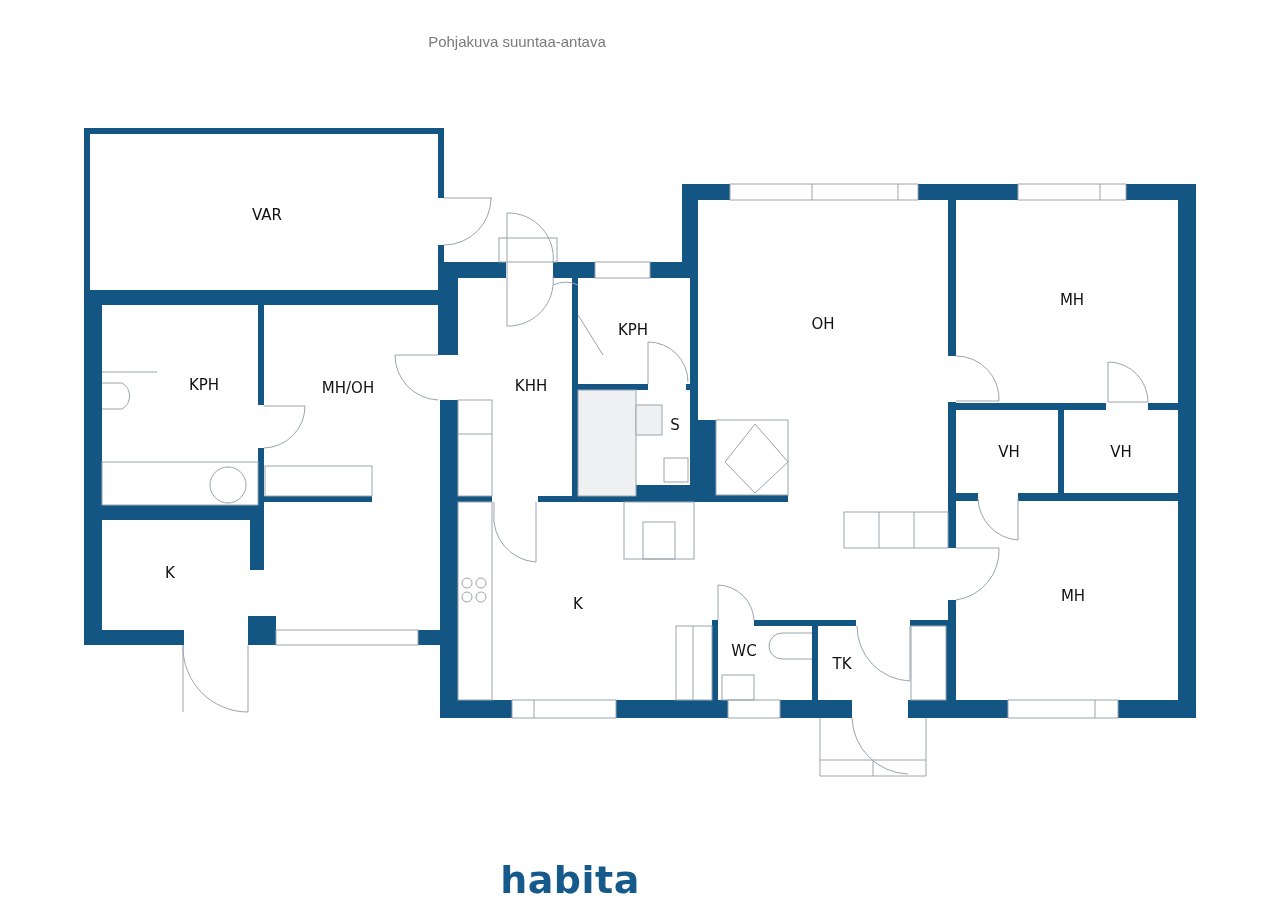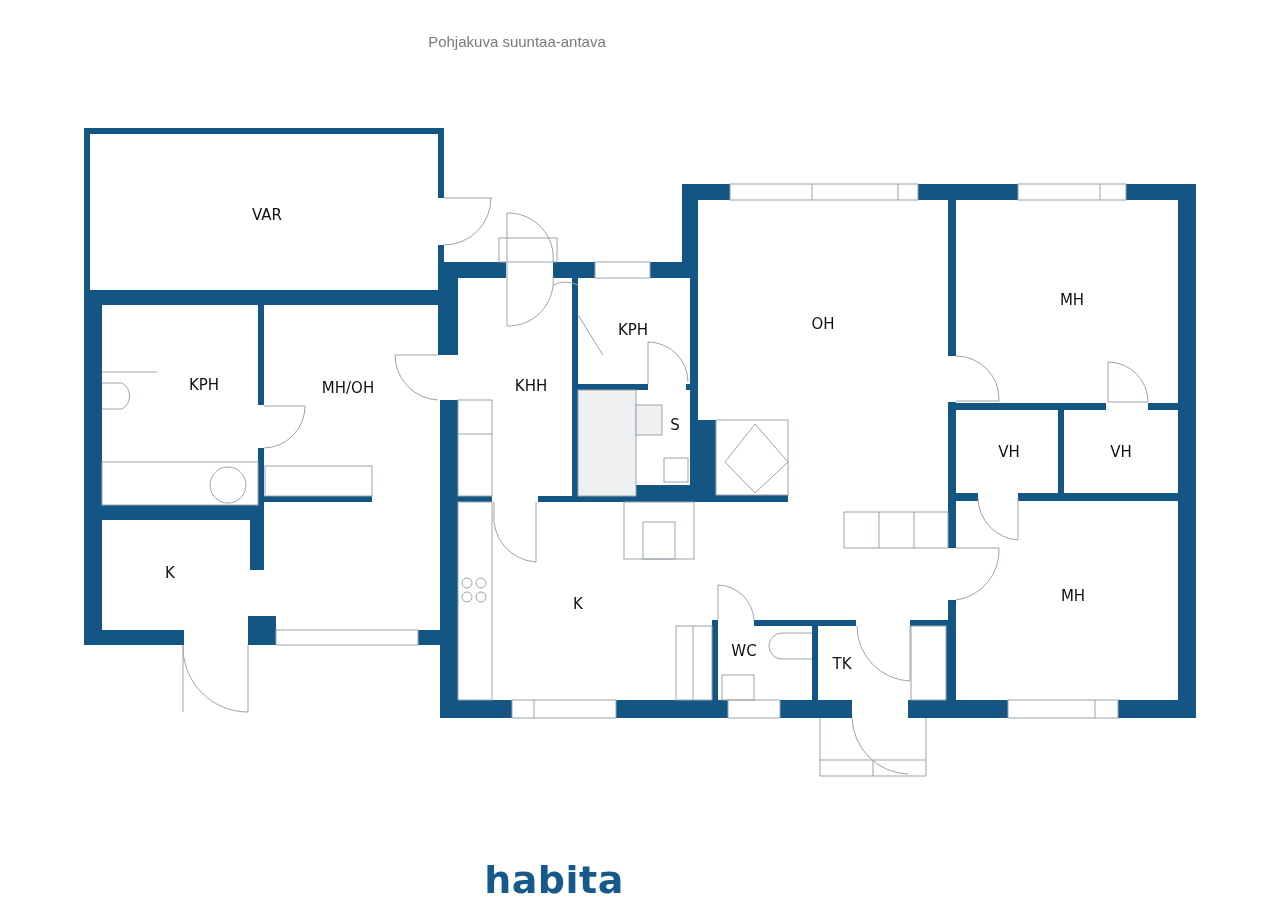--- a/index.html
+++ b/index.html
@@ -1,20 +1,20 @@
 <!DOCTYPE html>
 <html><head>
 <meta charset="utf-8">
 <style>
   html, body { margin:0; padding:0; background:#ffffff; }
   body { width:1280px; height:905px; position:relative; overflow:hidden; font-family:"Liberation Sans", sans-serif; }
   .caption { position:absolute; left:0; top:33px; width:1034px; text-align:center; font-size:15px; color:#7a7a7a; }
   .plan { position:absolute; left:0; top:0; width:1280px; height:905px; }
   .room-label { font-family:"DejaVu Sans", sans-serif; font-size:15px; fill:#111; text-anchor:middle; dominant-baseline:middle; }
-  .logo { position:absolute; left:0; top:858px; width:1108px; text-align:center; font-family:"DejaVu Sans", sans-serif; font-weight:bold; font-size:38px; color:#155a8a; letter-spacing:0.5px; }
+  .logo { position:absolute; left:0; top:858px; width:1108px; text-align:center; font-family:"DejaVu Sans", sans-serif; font-weight:bold; font-size:38px; color:#155a8a; letter-spacing:0.5px;padding-left:16px; }
 </style>
 </head>
 <body>
 
 <div class="caption">Pohjakuva suuntaa-antava</div>
 
 <svg class="plan" viewBox="0 0 1280 905" xmlns="http://www.w3.org/2000/svg">
   <g fill="#135684">
 
     <rect x="84" y="128" width="360" height="6"></rect>

